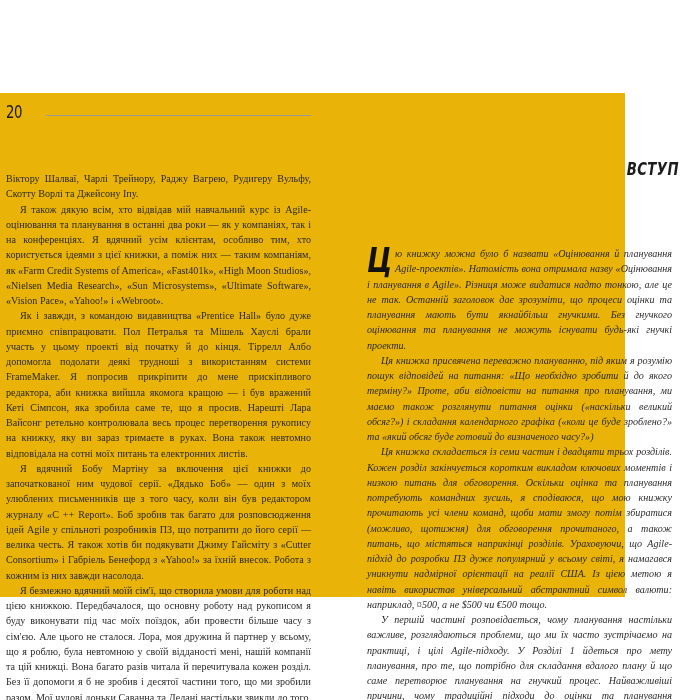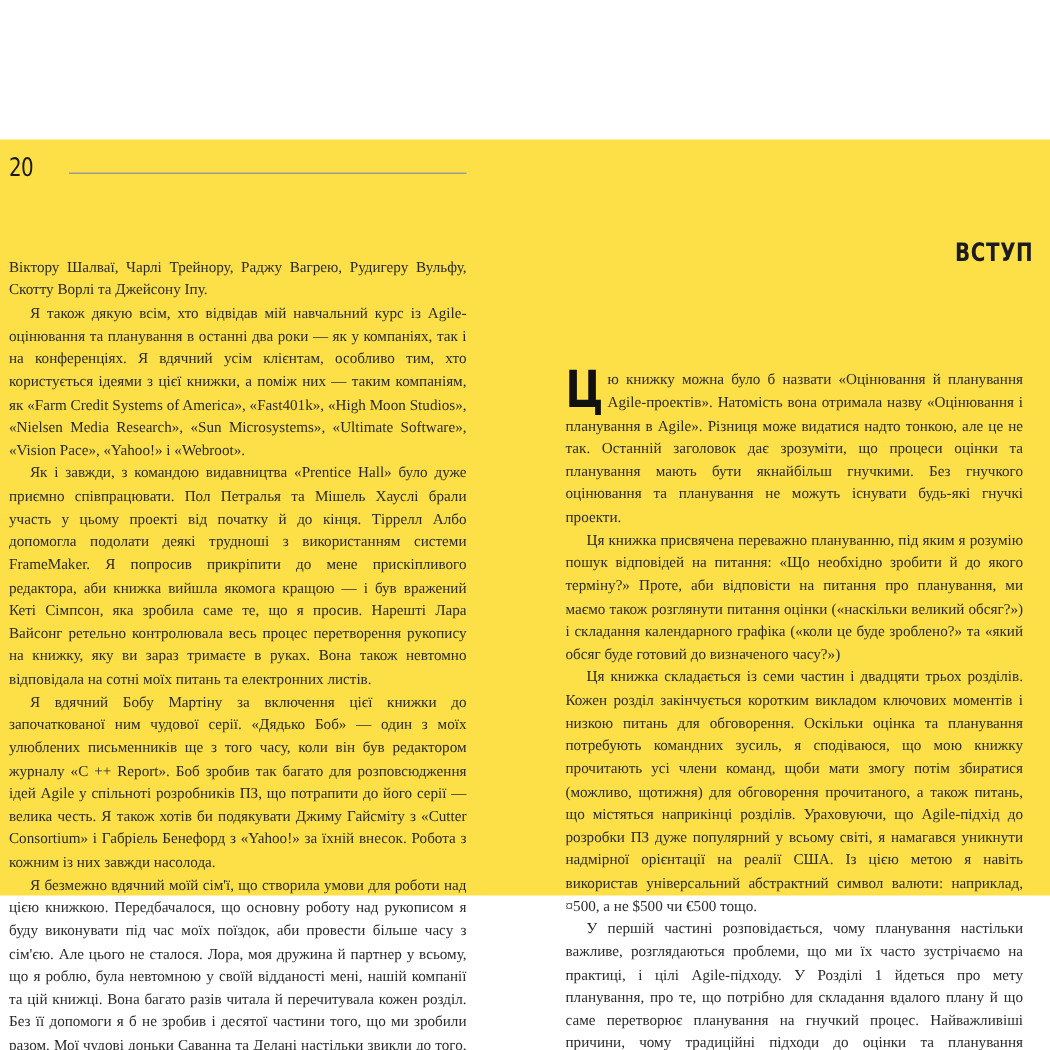--- a/index.html
+++ b/index.html
@@ -1,23 +1,23 @@
 <!DOCTYPE html>
 <html><head>
 <meta charset="utf-8">
 <style>
   html, body { margin: 0; padding: 0; background: #ffffff; }
   body { width: 700px; height: 700px; position: relative; overflow: hidden; }
   .spread {
-    position: absolute; left: 0; top: 93px; width: 700px; height: 504px;
-    background: #fde047;
+    position: absolute; left: 0; top: 93px; width: 625px; height: 504px;
+    background: #eab308;
   }
   .page { position: absolute; top: 0; height: 504px; }
   .page-left { left: 0; width: 350px; }
-  .page-right { left: 350px; width: 350px; }
+  .page-right { left: 340px; width: 350px; font-style: italic; }
 
   .running-head { position: absolute; left: 6px; top: 9px; width: 305px; height: 24px; }
   .page-number {
     position: absolute; left: 0; top: 0;
     font-family: "DejaVu Sans", sans-serif; font-size: 17px; letter-spacing: -0.5px;
     color: #1a1a1a; transform: scaleX(0.78); transform-origin: left top; font-weight: normal;
   }
   .head-rule { position: absolute; left: 40px; right: 0; top: 13px; height: 1px; background: #9a9a9a; }
 
   .body-text {

